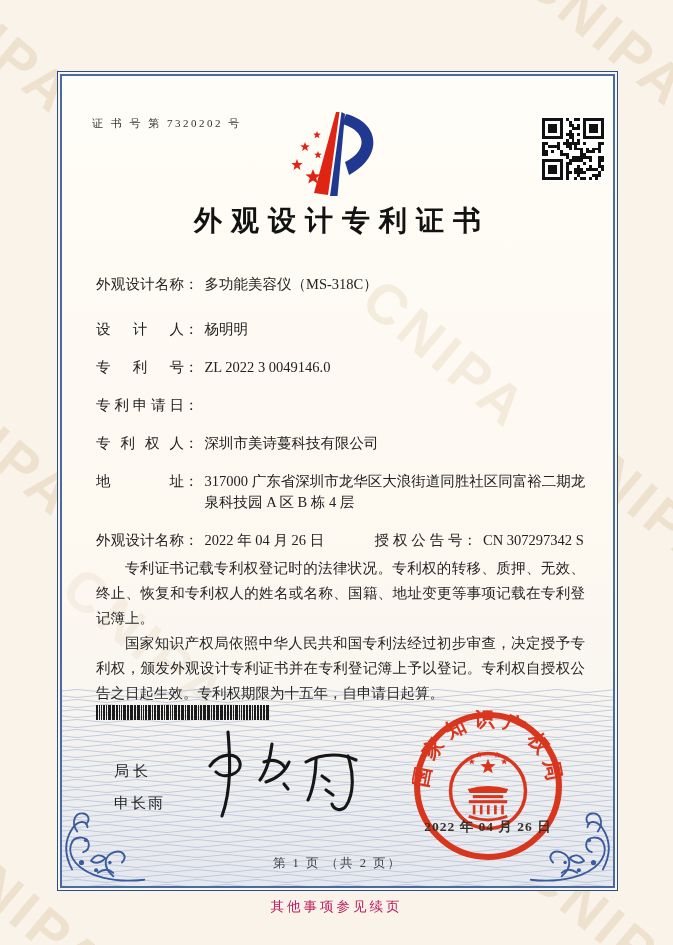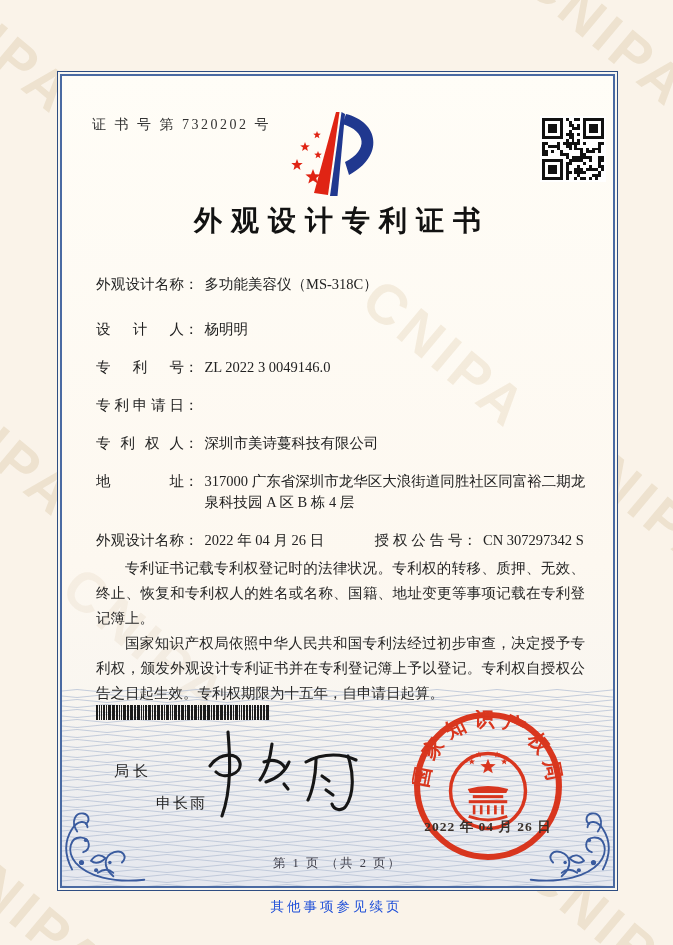--- a/index.html
+++ b/index.html
@@ -10,21 +10,21 @@
           transform-origin:0 0;pointer-events:none;white-space:nowrap;}
   .page{position:absolute;left:57px;top:71px;width:559px;height:818px;z-index:1;
         background:linear-gradient(180deg,#fffdf7,#fdf8f0 60%,#f4f3f1);
         border:1px solid #2e4d82;
         box-shadow:inset 0 0 0 2px #f8f6f0, inset 0 0 0 4px #4a6aa2;}
   .inner{position:absolute;inset:4px;overflow:hidden;}
   .wm-in{position:absolute;font:bold 56px "Liberation Sans","DejaVu Sans",sans-serif;
          letter-spacing:5px;color:rgba(181,148,88,0.14);transform:rotate(40deg);
          transform-origin:0 0;pointer-events:none;white-space:nowrap;}
   .wm-in.faint{color:rgba(181,148,88,0.09);}
-  .cert-no{position:absolute;left:30px;top:40px;font-size:14px;letter-spacing:2.5px;color:#333;}
+  .cert-no{position:absolute;left:30px;top:40px;font-size:11px;letter-spacing:2.5px;color:#333;}
   .logo{position:absolute;left:223px;top:22px;width:115px;height:102px;}
   .qr{position:absolute;left:478px;top:40px;width:62px;height:62px;background:#fff;padding:2px;}
   .title{position:absolute;left:0;right:0;top:126px;text-align:center;font-size:28px;
          font-weight:bold;letter-spacing:9px;text-indent:9px;color:#121212;}
   .fields{position:absolute;left:34px;right:24px;top:198px;font-size:14.5px;color:#222;}
   .field-row{display:flex;margin-bottom:17px;line-height:21px;}
   .field-row.gap-big{margin-bottom:24px;}
   .flabel{width:88px;flex:none;text-align:justify;text-align-last:justify;}
   .fcolon{flex:none;margin-right:6px;}
   .fvalue{flex:1;max-width:404px;}
@@ -35,29 +35,29 @@
            text-align:justify;color:#262626;}
   .waves{position:absolute;left:0;top:612px;width:551px;height:202px;
          background:linear-gradient(180deg,rgba(228,232,240,0),rgba(224,228,238,0.75));}
   .flourish{position:absolute;top:706px;width:86px;height:106px;}
   .flourish.left{left:-2px;}
   .flourish.right{right:-2px;transform:scaleX(-1);}
   .barcode{position:absolute;left:34px;top:629px;width:176px;height:15px;
            display:flex;align-items:stretch;}
   .barcode div{background:#1b1b1b;}
   .sig-role{position:absolute;left:52px;top:686px;font-size:15px;color:#1f1f1f;letter-spacing:4px;}
-  .sig-name{position:absolute;left:52px;top:718px;font-size:15px;color:#1f1f1f;letter-spacing:2px;margin-left:42px;}
+  .sig-name{position:absolute;left:52px;top:718px;font-size:15px;color:#1f1f1f;letter-spacing:2px;}
   .sig-hand{position:absolute;left:126px;top:650px;width:178px;height:98px;}
   .seal{position:absolute;left:350px;top:634px;width:152px;height:152px;opacity:0.93;}
   .seal-date{position:absolute;left:344px;top:742px;width:164px;text-align:center;
              font-size:13.5px;font-weight:bold;letter-spacing:1px;color:#38302b;}
   .page-num{position:absolute;left:0;right:0;top:779px;text-align:center;
             font-size:12.5px;letter-spacing:2px;color:#3d3d48;}
   .cont-note{position:absolute;left:0;right:0;top:898px;z-index:2;text-align:center;
-             font-size:13.5px;letter-spacing:3px;color:#1d4ed8;}
+             font-size:13.5px;letter-spacing:3px;color:#be185d;}
 </style>
 </head>
 <body>
 
 <div class="stage">
 
   <span class="wm-out" style="left:-62px;top:-48px">CNIPA</span>
   <span class="wm-out" style="left:553px;top:-55px">CNIPA</span>
   <span class="wm-out" style="left:-60px;top:355px">CNIPA</span>
   <span class="wm-out" style="left:588px;top:412px">CNIPA</span>

